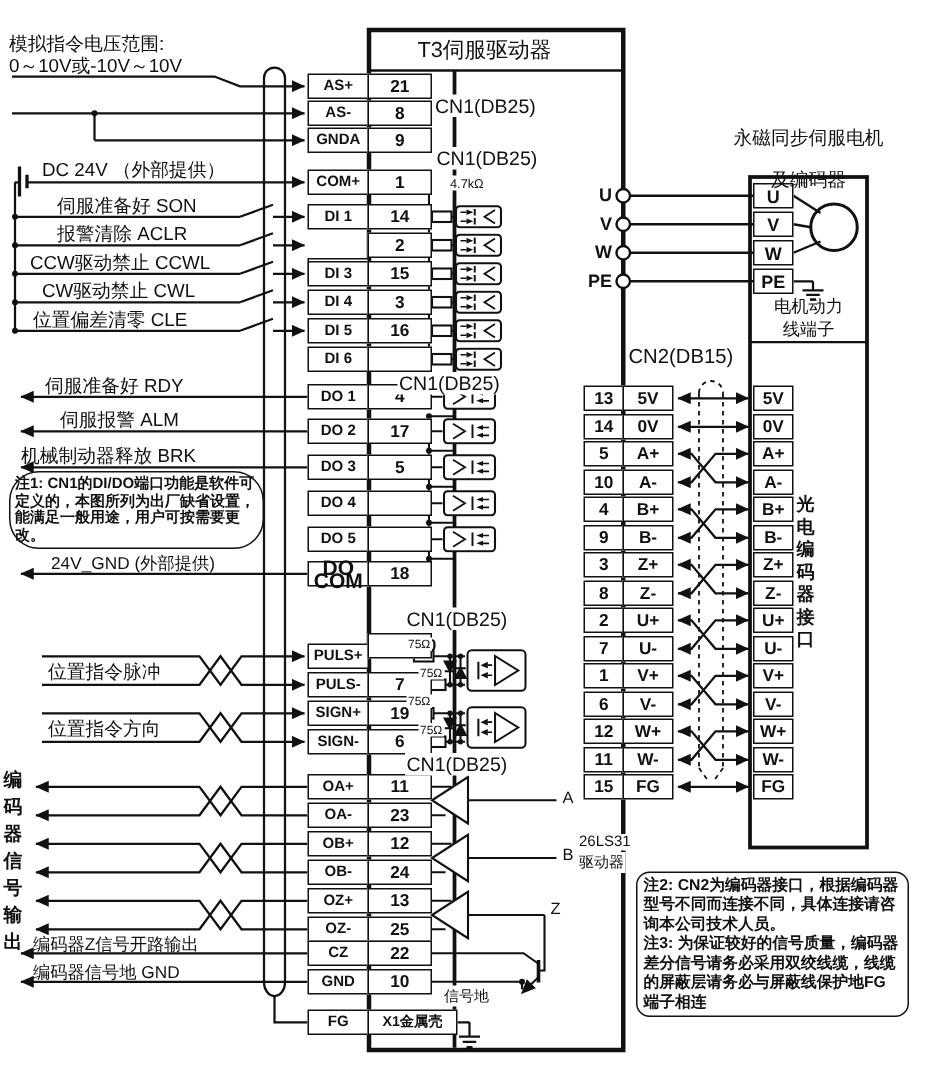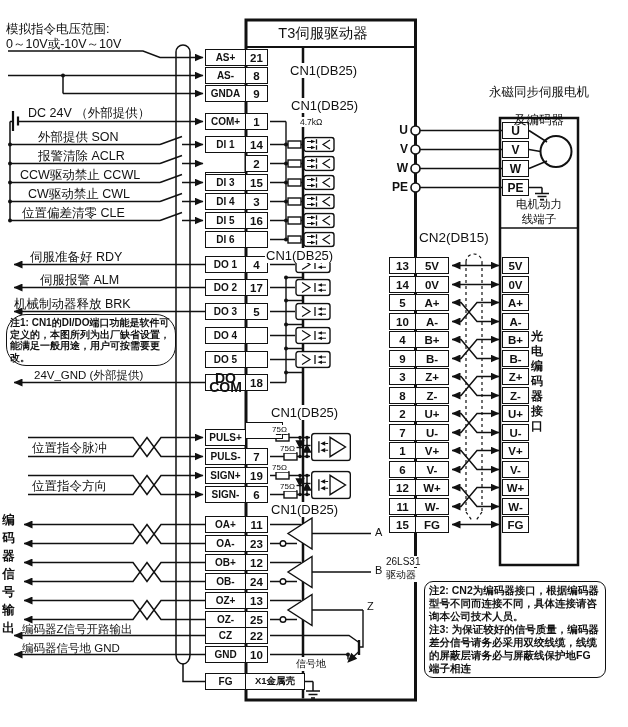--- a/index.html
+++ b/index.html
@@ -2,21 +2,21 @@
 <html><head>
 <meta charset="utf-8">
 <style>
   html,body{margin:0;padding:0;background:#fff;}
   #stage{position:relative;width:628px;height:727px;background:#fff;overflow:hidden;
          font-family:"Liberation Sans",sans-serif;color:#111;}
   #wires{position:absolute;left:0;top:0;z-index:1;}
   .pinbox{position:absolute;box-sizing:border-box;border:1.6px solid #111;background:#fff;
           display:flex;align-items:center;justify-content:center;font-weight:bold;color:#111;z-index:2;}
   .cn1l{left:205px;width:41px;height:17px;font-size:10px;}
-  .cn1n{left:245px;width:23px;height:17px;font-size:11.5px;}
+  .cn1n{left:245px;width:43px;height:17px;font-size:11.5px;}
   .cn2n{left:389px;width:27px;height:17px;font-size:11.5px;}
   .cn2l{left:415px;width:34px;height:17px;font-size:11.5px;}
   .cn2m{left:502px;width:27px;height:17px;font-size:11.5px;}
   .uvwm{left:502px;width:27px;height:17px;font-size:12px;}
   .shell{left:245px;width:60px;height:17px;font-size:9.5px;}
   .twoline{font-size:14px;line-height:8.5px;text-align:center;white-space:normal;padding:0 2px;}
   .lbl{position:absolute;font-weight:normal;color:#111;white-space:nowrap;z-index:3;}
   .f8{font-size:8px;}.f85{font-size:8.5px;}.f10{font-size:10px;}.f11{font-size:11px;}
   .f115{font-size:11.5px;}.f12{font-size:12.5px;}.f13{font-size:13px;}.f135{font-size:13.5px;}.f145{font-size:14.5px;}
   .wbg{background:#fff;padding:0 1px;}
@@ -427,21 +427,21 @@
     <div class="pinbox cn2l" style="top: 516px;">FG</div>
     <div class="pinbox cn2m" style="top: 516px;">FG</div>
     <div class="uvwlab" style="top: 123px;">U</div>
     <div class="uvwlab" style="top: 142px;">V</div>
     <div class="uvwlab" style="top: 161px;">W</div>
     <div class="uvwlab" style="top: 180px;">PE</div>
     <div class="pinbox uvwm" style="top: 122px;">U</div>
     <div class="pinbox uvwm" style="top: 141px;">V</div>
     <div class="pinbox uvwm" style="top: 160px;">W</div>
     <div class="pinbox uvwm" style="top: 179px;">PE</div>
-    <div class="lbl f12" style="left: 38px; top: 129px;">外部提供 SON</div>
+    <div class="lbl f12" style="left: 38px; top: 129px;">伺服准备好 SON</div>
     <div class="lbl f12" style="left: 38px; top: 148px;">报警清除 ACLR</div>
     <div class="lbl f12" style="left: 20px; top: 167px;">CCW驱动禁止 CCWL</div>
     <div class="lbl f12" style="left: 28px; top: 186px;">CW驱动禁止 CWL</div>
     <div class="lbl f12" style="left: 22px; top: 205px;">位置偏差清零 CLE</div>
     <div class="lbl f12" style="left: 30px; top: 249px;">伺服准备好 RDY</div>
     <div class="lbl f12" style="left: 40px; top: 272px;">伺服报警 ALM</div>
     <div class="lbl f12" style="left: 14px; top: 296px;">机械制动器释放 BRK</div>
 
 </div>
 

